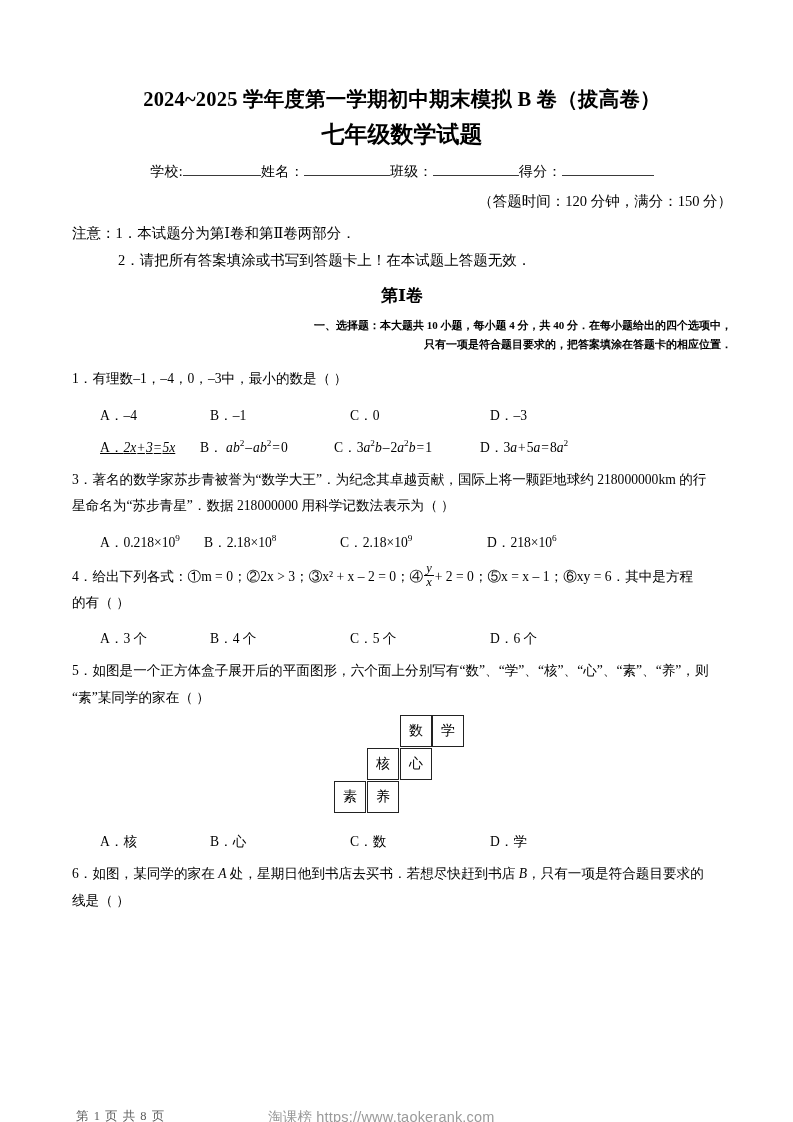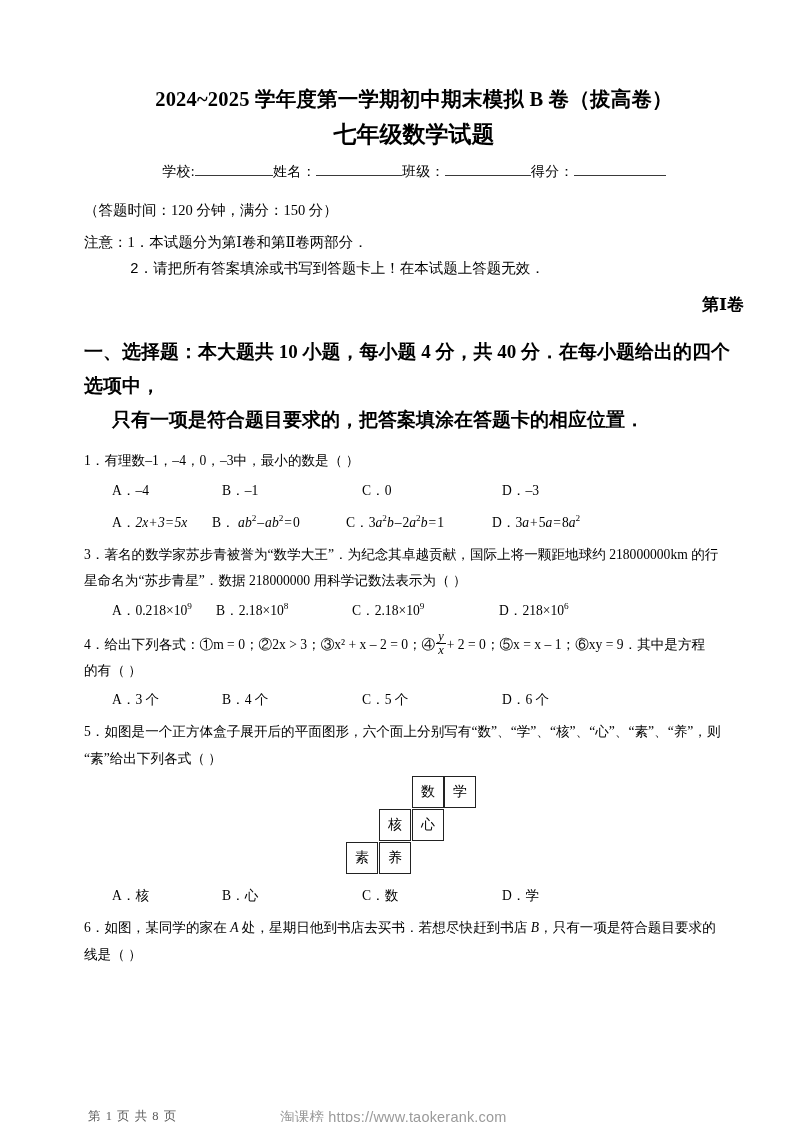--- a/index.html
+++ b/index.html
@@ -10,21 +10,21 @@
   body {
     width: 793px;
     height: 1122px;
     position: relative;
     font-family: "Liberation Serif", "DejaVu Serif", serif;
     color: #000000;
     overflow: hidden;
   }
   .page {
     position: absolute;
-    left: 16px; top: 0;
+    left: 4px; top: 0;
     width: 713px;
     height: 1122px;
   }
   .content {
     position: absolute;
     left: 68px;
     top: 86px;
     width: 660px;
   }
 
@@ -58,75 +58,76 @@
     display: inline-block;
     border-bottom: 1px solid #3a3a3a;
     vertical-align: baseline;
   }
   .u-school { width: 78px; }
   .u-name   { width: 86px; }
   .u-class  { width: 86px; }
   .u-score  { width: 92px; }
 
   .exam-meta {
-    margin-top: 20px;
-    text-align: left;
+    margin-top: 11px;
+    text-align: right;
     font-size: 14.5px;
   }
 
   .notice {
     margin-top: 9px;
     font-size: 14.5px;
     line-height: 1.85;
   }
-  .notice-line-2 { padding-left: 46px; font-family: Liberation Mono, monospace; }
+  .notice-line-2 { padding-left: 46px; }
 
   .part-title {
     margin-top: 10px;
-    text-align: right;
+    text-align: center;
     font-weight: bold;
     font-size: 17px;
   }
 
   .section-head {
-    margin-top: 19px;
-    font-size: 19px;
+    margin-top: 9px;
+    font-size: 11px;
     font-weight: bold;
     line-height: 1.8;
+    text-align: right;
   }
   .section-head .cont { display: block; padding-left: 28px; }
 
   
   .q {
     margin-top: 11px;
     font-size: 13.6px;
     line-height: 1.95;
   }
   .q-stem { display: block; }
   .q-stem.wrap { text-align: justify; }
 
   .opts {
     display: block;
-    margin-top: 3px;
+    margin-top: 10px;
     position: relative;
     height: 21px;
   }
   .opt {
     position: absolute;
     top: 0;
     white-space: nowrap;
     font-size: 13.6px;
   }
   .opt-a { left: 28px; }
   .opt-b { left: 138px; }
   .opt-c { left: 278px; }
   .opt-d { left: 418px; }
 
   
-  .opts.math .opt-a { left: 28px; }
+  .opts.math .opt-a { left: 28px; text-decoration: underline; }
   .opts.math .opt-b { left: 128px; }
   .opts.math .opt-c { left: 262px; }
   .opts.math .opt-d { left: 408px; }
 
   .opts.sci .opt-a { left: 28px; }
   .opts.sci .opt-b { left: 132px; }
   .opts.sci .opt-c { left: 268px; }
   .opts.sci .opt-d { left: 415px; }
 
   var, .mi {
@@ -264,33 +265,33 @@
       <span class="q-stem">星命名为“苏步青星”．数据 218000000 用科学记数法表示为（  ）</span>
       <span class="opts sci">
         <span class="opt opt-a"><span>A．</span><span>0.218</span><span class="times">×10</span><sup>9</sup></span>
         <span class="opt opt-b"><span>B．</span><span>2.18</span><span class="times">×10</span><sup>8</sup></span>
         <span class="opt opt-c"><span>C．</span><span>2.18</span><span class="times">×10</span><sup>9</sup></span>
         <span class="opt opt-d"><span>D．</span><span>218</span><span class="times">×10</span><sup>6</sup></span>
       </span>
     </div>
 
     <div class="q">
-      <span class="q-stem"><span>4．给出下列各式：</span><span>①m = 0；</span><span>②2x &gt; 3；</span><span>③x² + x – 2 = 0；</span><span class="circled">④</span><span class="frac"><span class="num mi">y</span><span class="den mi">x</span></span><span>+ 2 = 0；</span><span>⑤x = x – 1；</span><span>⑥xy = 9．</span><span>其中是方程</span></span>
+      <span class="q-stem"><span>4．给出下列各式：</span><span>①m = 0；</span><span>②2x &gt; 3；</span><span>③x² + x – 2 = 0；</span><span class="circled">④</span><span class="frac"><span class="num mi">y</span><span class="den mi">x</span></span><span>+ 2 = 0；</span><span>⑤x = x – 1；</span><span>⑥xy = 6．</span><span>其中是方程</span></span>
       <span class="q-stem">的有（ ）</span>
       <span class="opts">
         <span class="opt opt-a">A．3 个</span>
         <span class="opt opt-b">B．4 个</span>
         <span class="opt opt-c">C．5 个</span>
         <span class="opt opt-d">D．6 个</span>
       </span>
     </div>
 
     <div class="q">
       <span class="q-stem wrap">5．如图是一个正方体盒子展开后的平面图形，六个面上分别写有“数”、“学”、“核”、“心”、“素”、“养”，则</span>
-      <span class="q-stem">“素”给出下列各式（    ）</span>
+      <span class="q-stem">“素”某同学的家在（    ）</span>
 
       <div class="figure-cubenet">
         <div class="netgrid">
           <div class="cell c-r1c3">数</div>
           <div class="cell c-r1c4">学</div>
           <div class="cell c-r2c2">核</div>
           <div class="cell c-r2c3">心</div>
           <div class="cell c-r3c1">素</div>
           <div class="cell c-r3c2">养</div>
         </div>

